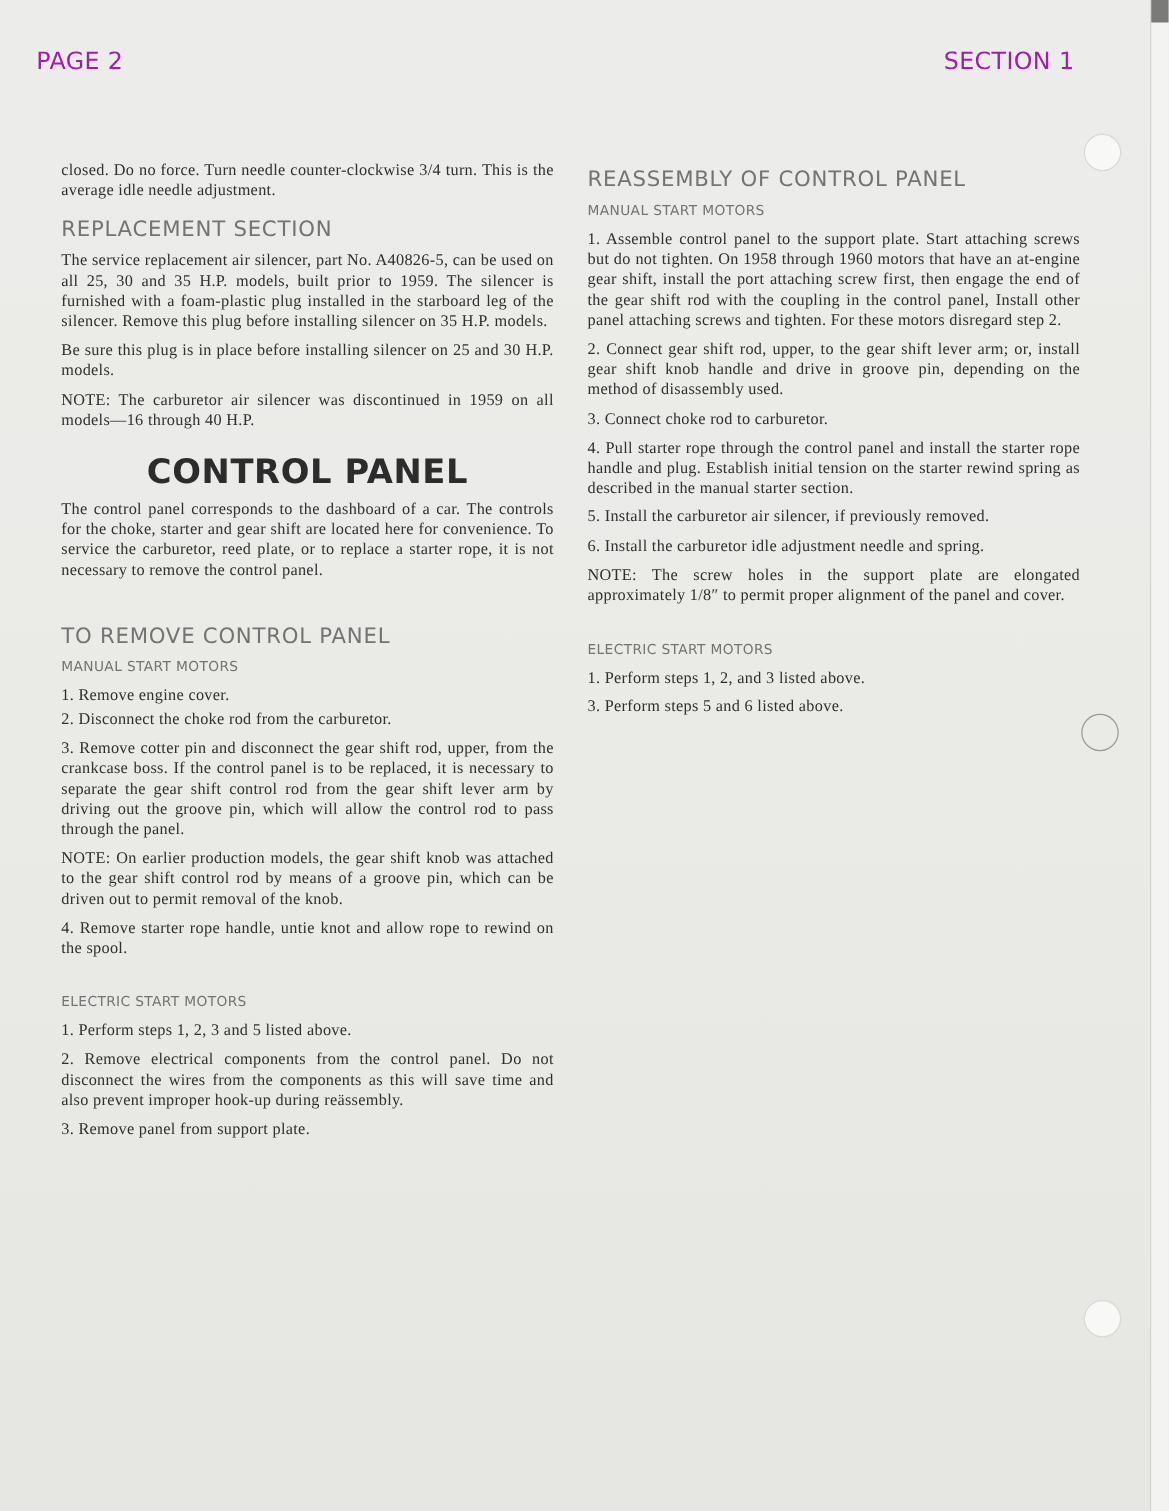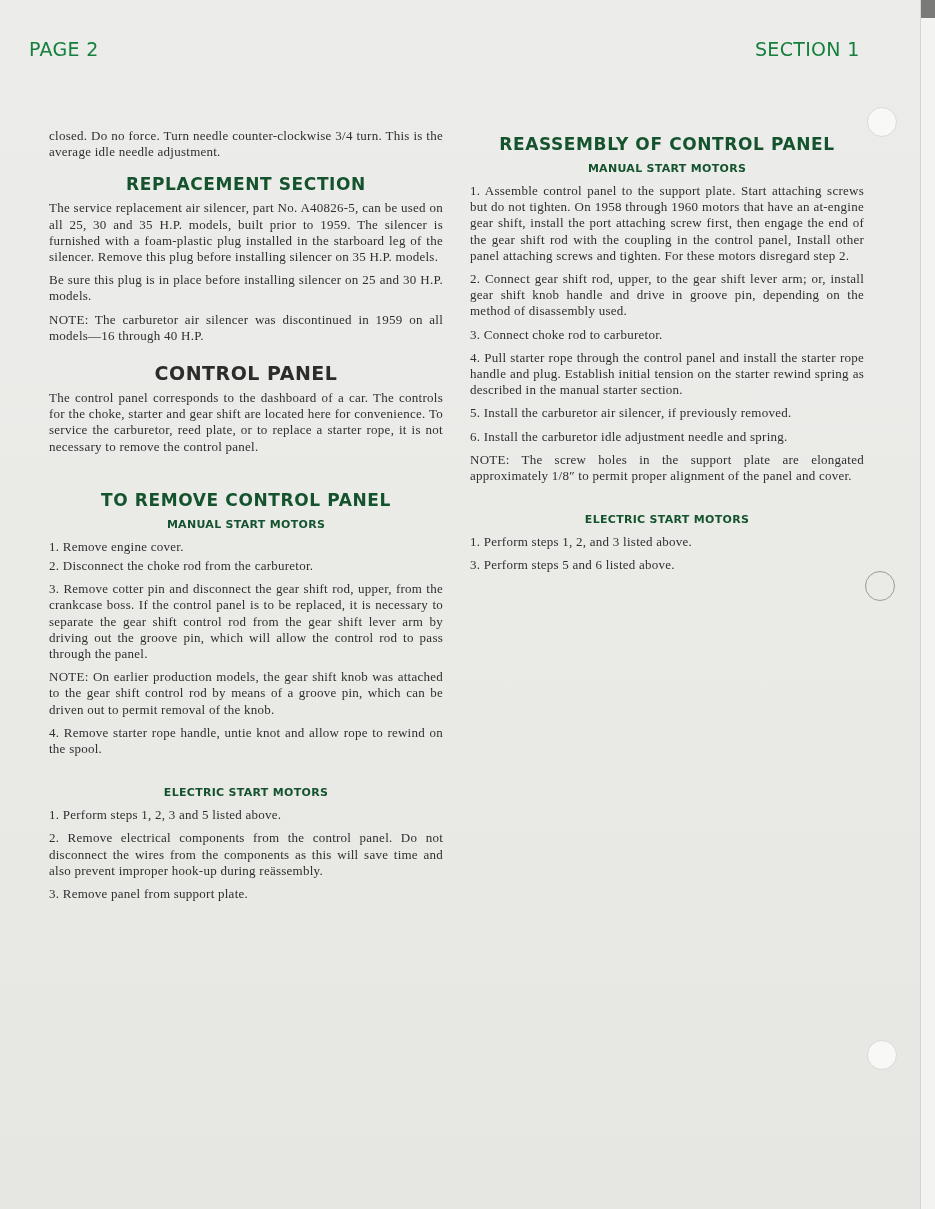--- a/index.html
+++ b/index.html
@@ -23,38 +23,38 @@
     background: #7a7a78;
   }
   .hole {
     position: absolute; width: 28px; height: 28px; border-radius: 50%;
     background: #f8f8f7; border: 1px solid #dadad7;
   }
   .hole.outline { background: transparent; border: 1.5px solid #9a9a97; }
   .header-left, .header-right {
     position: absolute; top: 38px;
     font-family: "DejaVu Sans", "Liberation Sans", sans-serif;
-    font-size: 19px; color: #15803d; letter-spacing: 0.3px;
+    font-size: 19px; color: #a21caf; letter-spacing: 0.3px;
   }
   .header-left { left: 29px; }
   .header-right { left: 755px; }
   .col { position: absolute; width: 394px; }
   .col-left { left: 49px; top: 128px; }
   .col-right { left: 470px; top: 130px; }
   p {
     margin: 0 0 7px 0; font-size: 13px; line-height: 16.2px;
     text-align: justify; letter-spacing: 0.25px;
   }
   h2, h3, h4 {
     font-family: "DejaVu Sans", "Liberation Sans", sans-serif;
-    text-align: center; margin: 0; color: #14532d; font-weight: bold;
+    margin: 0; color: #737373; font-weight: normal;
   }
   h1.big {
     font-family: "DejaVu Sans", "Liberation Sans", sans-serif;
-    font-size: 19px; text-align: center; margin: 18px 0 6px 0;
+    font-size: 27px; text-align: center; margin: 18px 0 6px 0;
     color: #2c2c2c; font-weight: bold; letter-spacing: 0.5px;
   }
   h2 { font-size: 17px; letter-spacing: 0.6px; margin: 14px 0 6px 0; }
   h3 { font-size: 11px; letter-spacing: 0.3px; margin: 8px 0 8px 0; }
   .sp-lg { height: 14px; }
 </style>
 </head>
 <body>
 
 <div class="page"></div>

